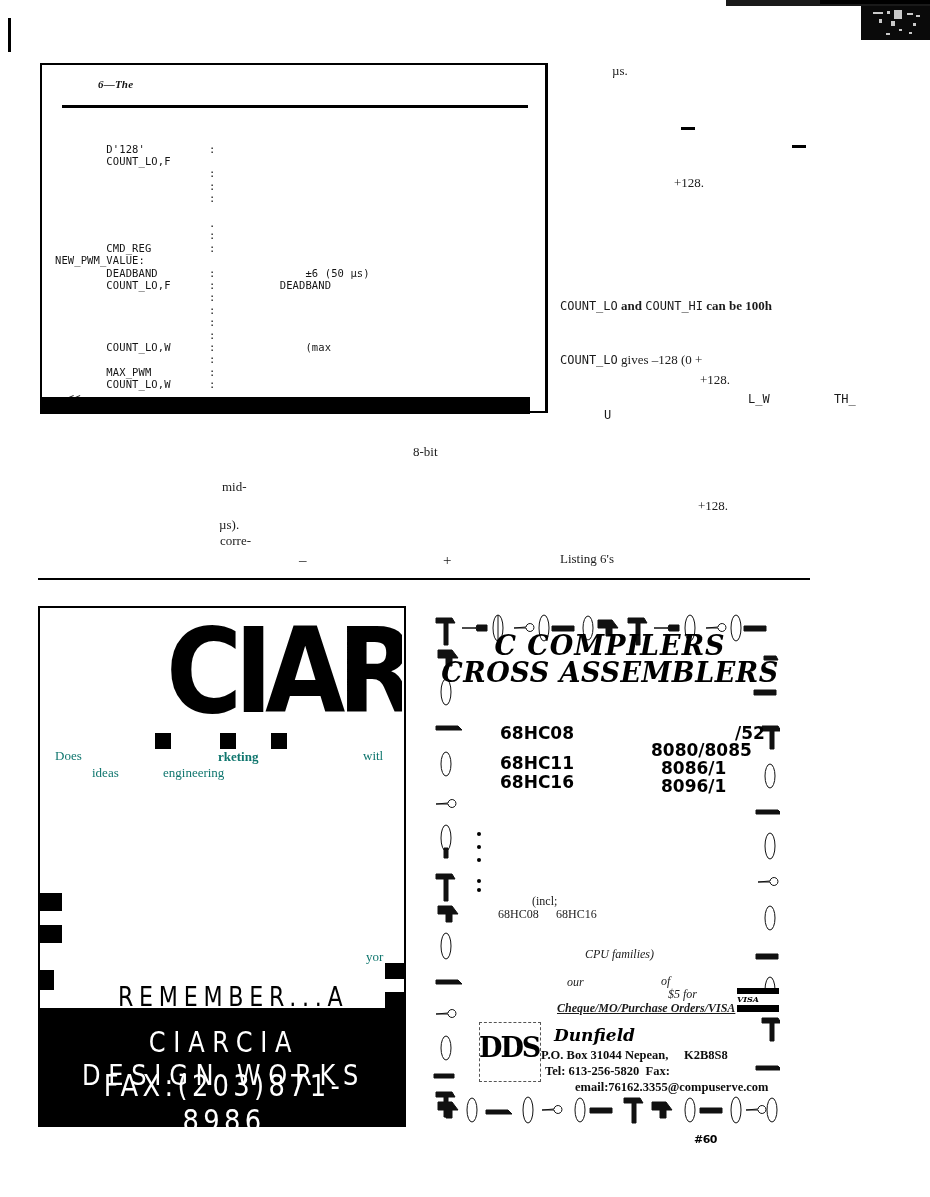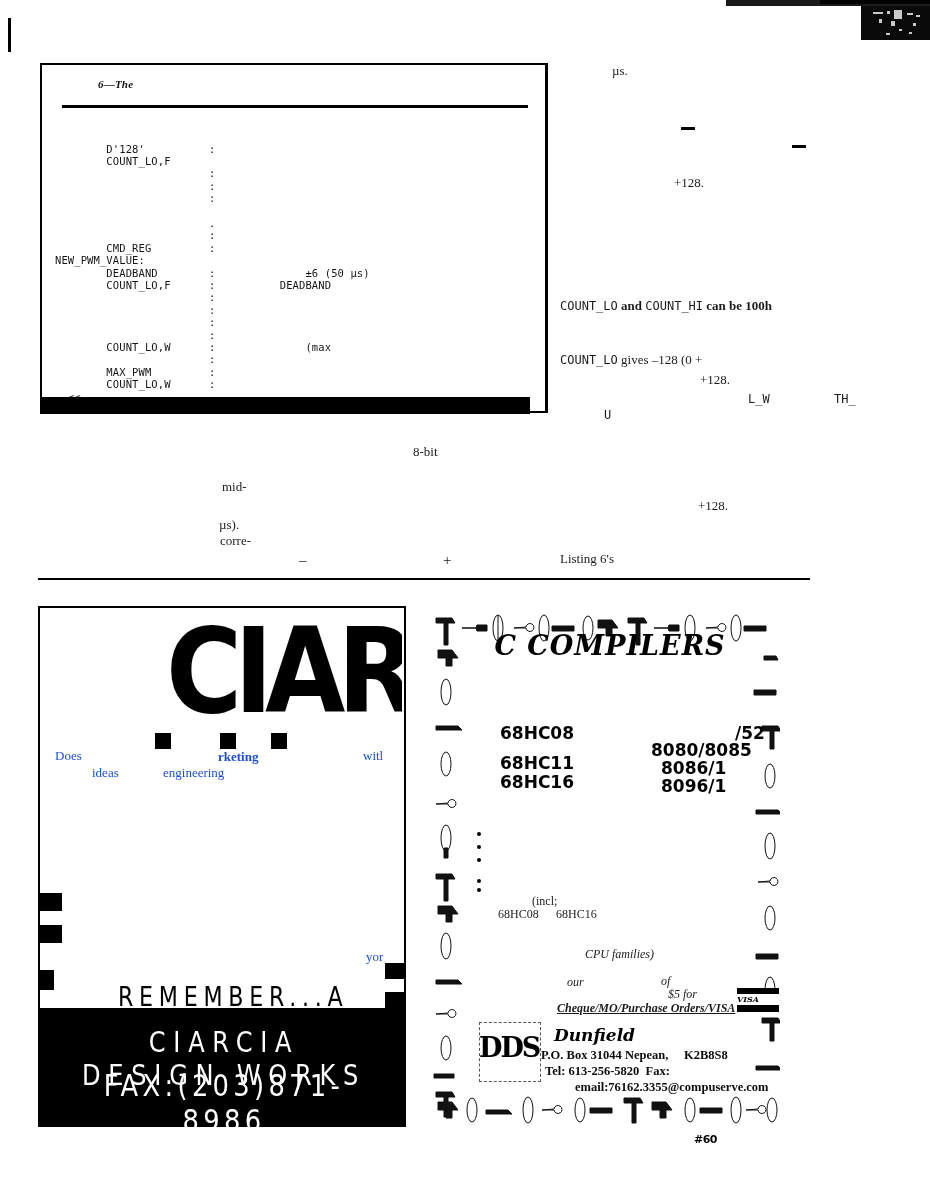--- a/index.html
+++ b/index.html
@@ -80,21 +80,21 @@
   }
   #cdw-works{
     left:352px;top:126px;font-size:100px;
     transform:rotate(-90deg) scaleX(.95);transform-origin:left top;
     letter-spacing:-7px;
   }
   .cdw-square{position:absolute;width:16px;height:16px;background:#000;}
 
   .cdw-frag{
     position:absolute;font-family:"Liberation Serif", serif;
-    font-size:13px;color:#1d4ed8;white-space:pre;
+    font-size:13px;color:#0f766e;white-space:pre;
   }
   .cdw-notch{position:absolute;background:#000;}
   #cdw-remember{
     position:absolute;left:118px;top:981px;
     font-family:"DejaVu Sans", sans-serif;font-size:27px;
     letter-spacing:7px;color:#000;
     transform:scaleX(.82);transform-origin:left top;
   }
   #cdw-black-band{
     left:40px;top:1008px;width:364px;height:117px;background:#000;
@@ -335,20 +335,21 @@
     <ellipse cx="258" cy="504" rx="5" ry="12" fill="none"></ellipse>
     <path d="M268 502 h22 v5 h-22 z"></path>
     <ellipse cx="304" cy="504" rx="5" ry="13" fill="none"></ellipse>
     <path d="M314 504 h12 a4 4 0 1 0 0 -1 z" fill="none"></path>
     <ellipse cx="340" cy="504" rx="5" ry="12" fill="none"></ellipse>
   </g>
 </svg>
 
 <div id="dds-title">
   <div id="dds-l1">C COMPILERS</div>
+  <div id="dds-l2">CROSS ASSEMBLERS</div>
 </div>
 
 <div class="dds-chip" style="left:500px;top:723px;">68HC08</div>
 <div class="dds-chip" style="left:500px;top:753px;">68HC11</div>
 <div class="dds-chip" style="left:500px;top:772px;">68HC16</div>
 <div class="dds-chip" style="left:735px;top:723px;">/52</div>
 <div class="dds-chip" style="left:651px;top:740px;">8080/8085</div>
 <div class="dds-chip" style="left:661px;top:758px;">8086/1</div>
 <div class="dds-chip" style="left:661px;top:776px;">8096/1</div>
 

